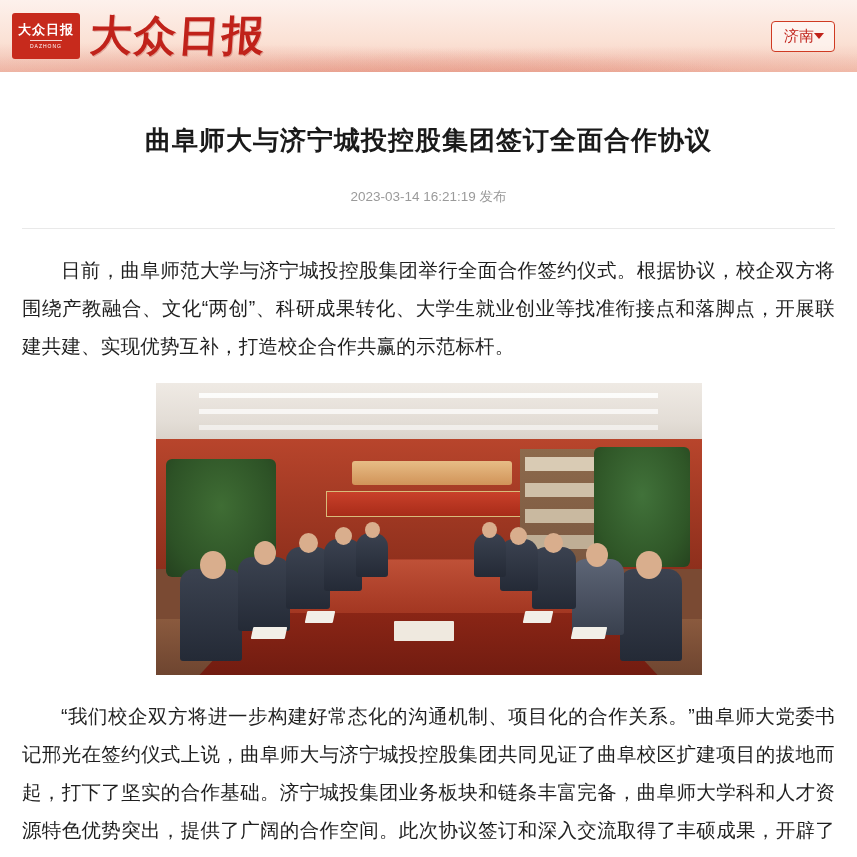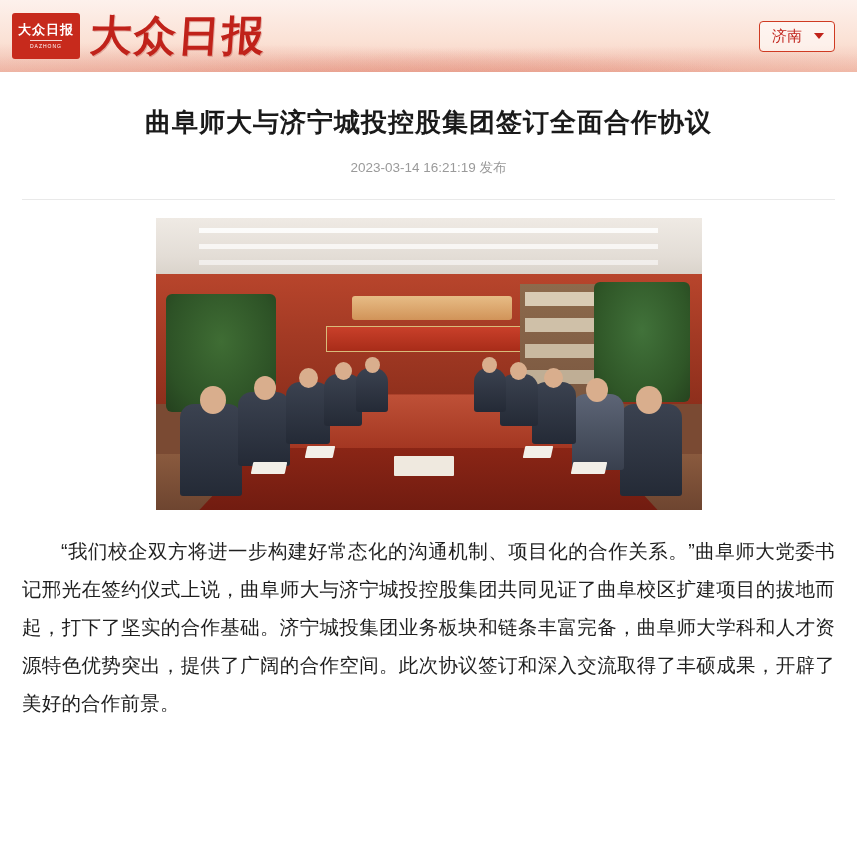--- a/index.html
+++ b/index.html
@@ -100,21 +100,21 @@
     margin-left: auto;
     margin-right: 22px;
     border: 1px solid #cf3a22;
     border-radius: 4px;
     background: rgba(255,255,255,0.55);
     color: #c0221a;
     font-size: 15px;
     padding: 5px 10px 5px 12px;
     display: flex;
     align-items: center;
-    gap: 12px;
+    gap: 0;
     cursor: pointer;
     white-space: nowrap;
   }
   .city-caret {
     width: 0; height: 0;
     border-left: 5px solid transparent;
     border-right: 5px solid transparent;
     border-top: 6px solid #c0221a;
   }
 
@@ -122,36 +122,36 @@
   .article {
     padding: 28px 22px 0 22px;
   }
   .title {
     text-align: center;
     font-size: 26px;
     font-weight: bold;
     color: #1a1a1a;
     letter-spacing: 1px;
     line-height: 1.4;
-    margin: 4px 0 0 0;
+    margin: 22px 0 0 0;
   }
   .author {
     text-align: center;
     font-size: 13.5px;
     color: #8a8a8a;
     margin-top: 34px;
   }
   .meta {
     display: flex;
     justify-content: center;
     align-items: center;
     gap: 46px;
     font-size: 13.5px;
     color: #9a9a9a;
-    margin-top: 19px;
+    margin-top: 30px;
   }
   .divider {
     height: 1px;
     background: #e9e9e9;
     margin: 22px 0 0 0;
   }
   .para {
     font-size: 19.5px;
     line-height: 1.95;
     color: #1f1f1f;
@@ -271,20 +271,21 @@
 
   <h1 class="title" data-interactable="false">曲阜师大与济宁城投控股集团签订全面合作协议</h1>
 
 
   <div class="meta" data-interactable="false">
     <span data-interactable="false">2023-03-14 16:21:19 发布</span>
   </div>
 
   <div class="divider" data-interactable="false"></div>
 
+  <p class="para" data-interactable="false">日前，曲阜师范大学与济宁城投控股集团举行全面合作签约仪式。根据协议，校企双方将围绕产教融合、文化“两创”、科研成果转化、大学生就业创业等找准衔接点和落脚点，开展联建共建、实现优势互补，打造校企合作共赢的示范标杆。</p>
 
   <div class="photo-wrap" data-interactable="false">
     <div class="ph-ceiling" data-interactable="false"></div>
     <div class="ph-backwall" data-interactable="false"></div>
     <div class="ph-crest" data-interactable="false"></div>
     <div class="ph-banner" data-interactable="false"></div>
     <div class="ph-greenL" data-interactable="false"></div>
     <div class="ph-shelf" data-interactable="false"></div>
     <div class="ph-greenR" data-interactable="false"></div>
     <div class="ph-floor" data-interactable="false"></div>

